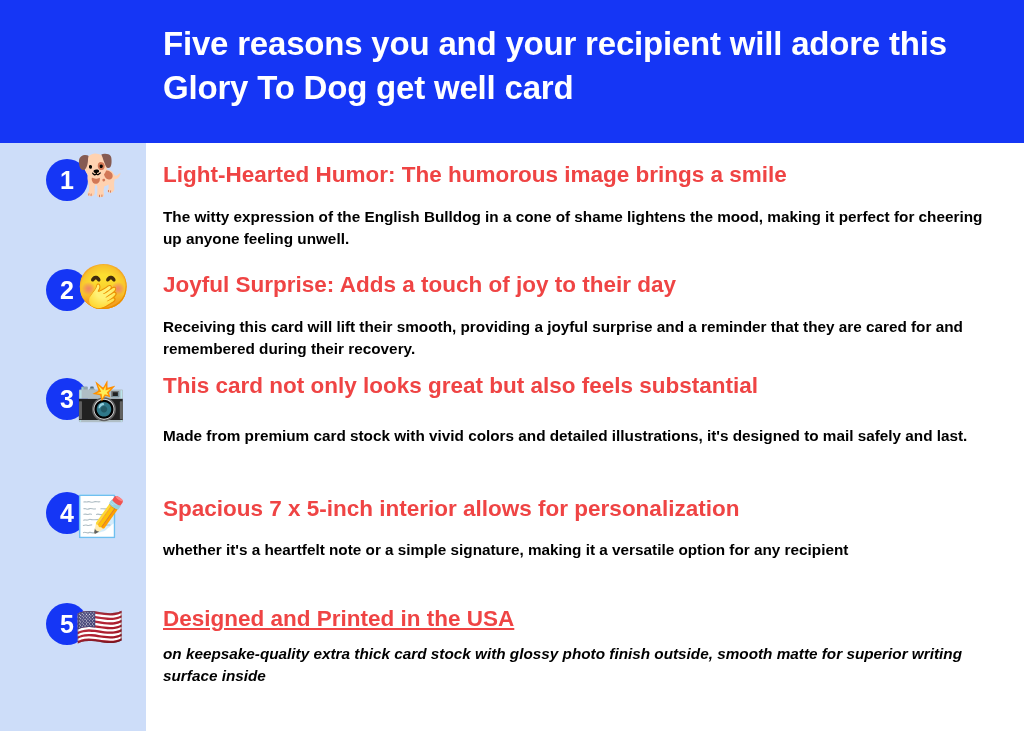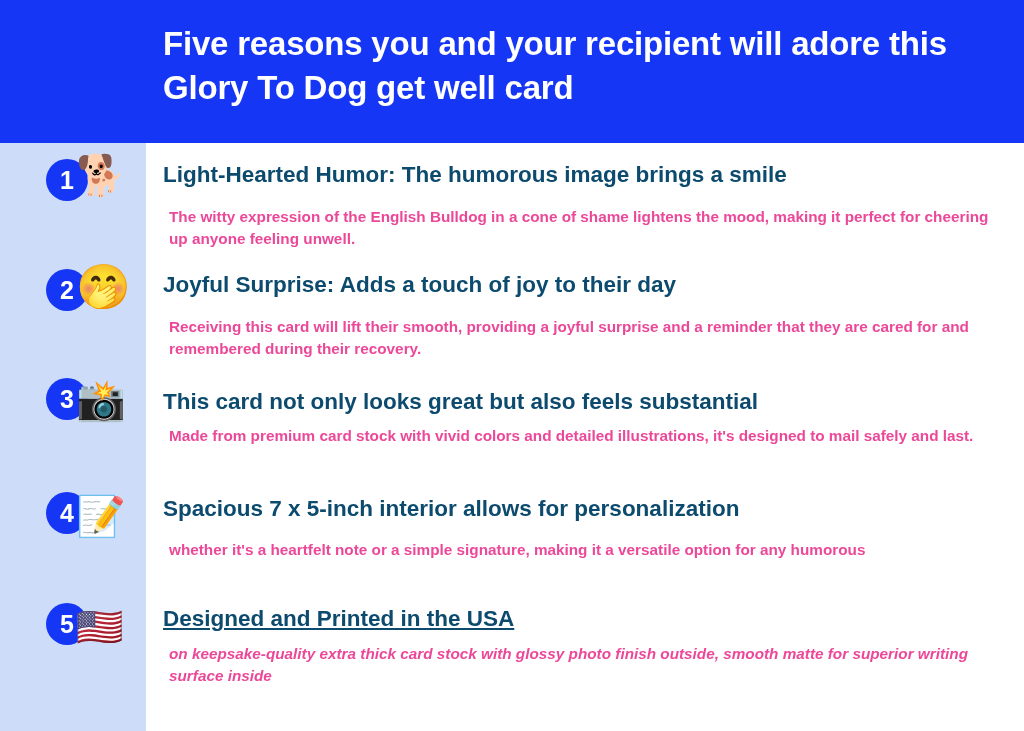--- a/index.html
+++ b/index.html
@@ -92,30 +92,30 @@
     text-align: left;
   }
   .emoji.flag { font-size: 38px; top: -2px; }
   .emoji.dog  { font-size: 40px; top: -10px; }
   .emoji.cam  { font-size: 40px; top: -4px; }
   .emoji.note { font-size: 40px; top: -2px; }
   .r-head {
     position: absolute;
     left: 163px;
     width: 840px;
-    color: #0c4a6e;
+    color: #ef4444;
     font-size: 22.5px;
     font-weight: bold;
     line-height: 1.2;
   }
   .r-body {
     position: absolute;
-    left: 169px;
+    left: 163px;
     width: 840px;
-    color: #ec4899;
+    color: #000000;
     font-size: 15.3px;
     font-weight: bold;
     line-height: 1.42;
   }
 </style>
 </head>
 <body>
 
 <div class="page">
 
@@ -143,31 +143,31 @@
       </div>
       <div class="r-head" style="top: 12px;">Joyful Surprise: Adds a touch of joy to their day</div>
       <div class="r-body" style="top: 57px;">Receiving this card will lift their smooth, providing a joyful surprise and a reminder that they are cared for and remembered during their recovery.</div>
     </div>
 
     <div class="reason" style="top: 225px;">
       <div class="badge-wrap" style="top: 10px;">
         <div class="badge">3</div>
         <div class="emoji cam">📸</div>
       </div>
-      <div class="r-head" style="top: 20px;">This card not only looks great but also feels substantial</div>
+      <div class="r-head" style="top: 4px;">This card not only looks great but also feels substantial</div>
       <div class="r-body" style="top: 57px;"> Made from premium card stock with vivid colors and detailed illustrations, it's designed to mail safely and last.</div>
     </div>
 
     <div class="reason" style="top: 339px;">
       <div class="badge-wrap" style="top: 10px;">
         <div class="badge">4</div>
         <div class="emoji note">📝</div>
       </div>
       <div class="r-head" style="top: 13px;">Spacious 7 x 5-inch interior allows for personalization</div>
-      <div class="r-body" style="top: 57px;">whether it's a heartfelt note or a simple signature, making it a versatile option for any humorous</div>
+      <div class="r-body" style="top: 57px;">whether it's a heartfelt note or a simple signature, making it a versatile option for any recipient</div>
     </div>
 
     <div class="reason" style="top: 450px;">
       <div class="badge-wrap" style="top: 10px;">
         <div class="badge">5</div>
         <div class="emoji flag">🇺🇸</div>
       </div>
       <div class="r-head" style="top: 12px; text-decoration: underline;">Designed and Printed in the USA</div>
       <div class="r-body" style="top: 50px; font-style: italic;">on keepsake-quality extra thick card stock with glossy photo finish outside, smooth matte for superior writing surface inside</div>
     </div>

